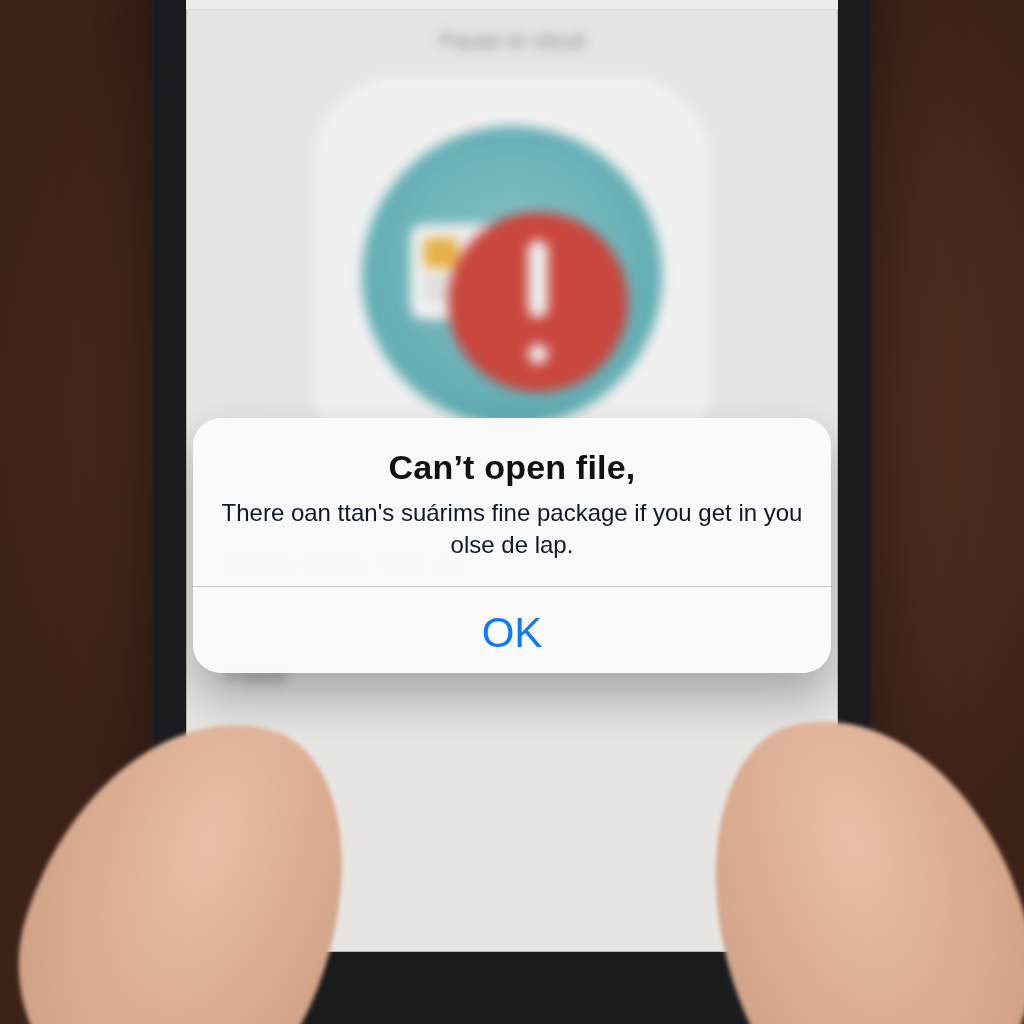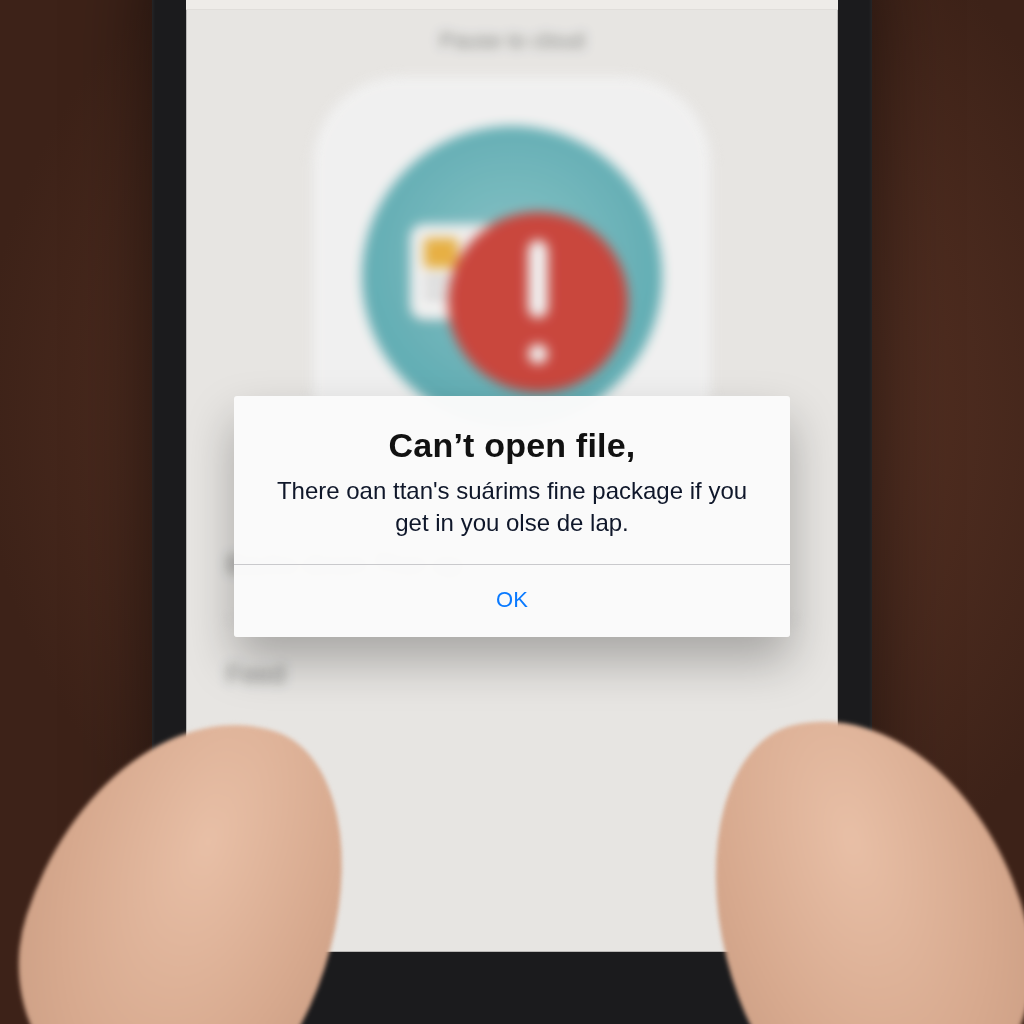--- a/index.html
+++ b/index.html
@@ -112,41 +112,41 @@
     color:#777; font-size:26px; line-height:2.2;
   }
   .below .sep{ height:1px; background:#c8c8c8; margin:26px 0;}
 
   
   .dim {
     position:absolute; inset:44px 0 0 0;
     background: rgba(0,0,0,.05);
   }
   .alert {
-    position:absolute; left:50%; top:430px; transform:translateX(-50%);
-    width: 556px;
+    position:absolute; left:50%; top:452px; transform:translateX(-50%);
+    width: 638px;
     background: rgba(250,250,250,.98);
-    border-radius: 3px;
+    border-radius: 28px;
     box-shadow: 0 24px 48px rgba(0,0,0,.28);
     overflow:hidden;
     text-align:center;
   }
   .alert-body{ padding: 30px 28px 24px; }
   .alert-title{
     font-size: 34px; font-weight:700; color:#111; letter-spacing:.2px;
   }
   .alert-msg{
     margin-top:10px;
     font-size: 24px; color:#0f172a; line-height:1.35;
   }
   .alert-sep{ height:1px; background:#c9c9cc; }
   .alert-btn{
     display:block; width:100%;
-    padding: 22px 0 24px;
-    font-size: 22px; font-weight:500;
+    padding: 22px 0 16px;
+    font-size: 42px; font-weight:500;
     color:#0a7aff;
     background:transparent; border:none; cursor:pointer;
   }
 
   
   .thumb-l, .thumb-r {
     position:absolute; bottom:-60px; width:300px; height:420px;
     background: radial-gradient(ellipse at 50% 30%, #e8bfa6 0%, #d7a98e 60%, #c79a80 100%);
     filter: blur(2px);
     z-index: 5;

